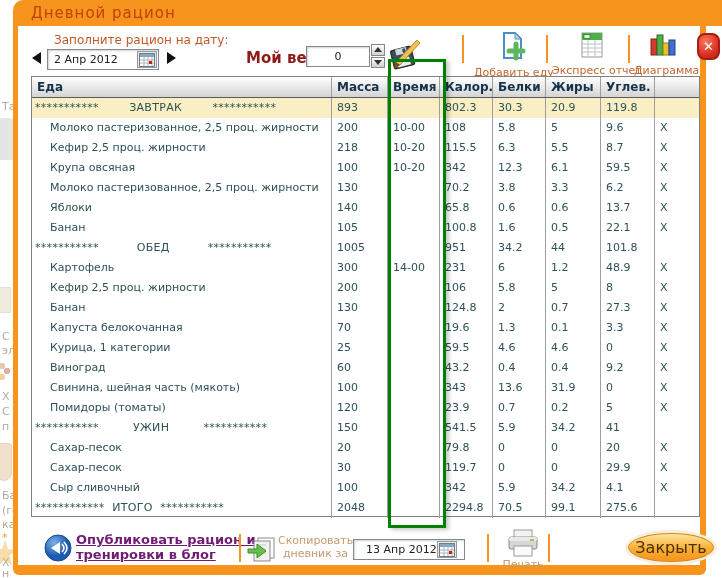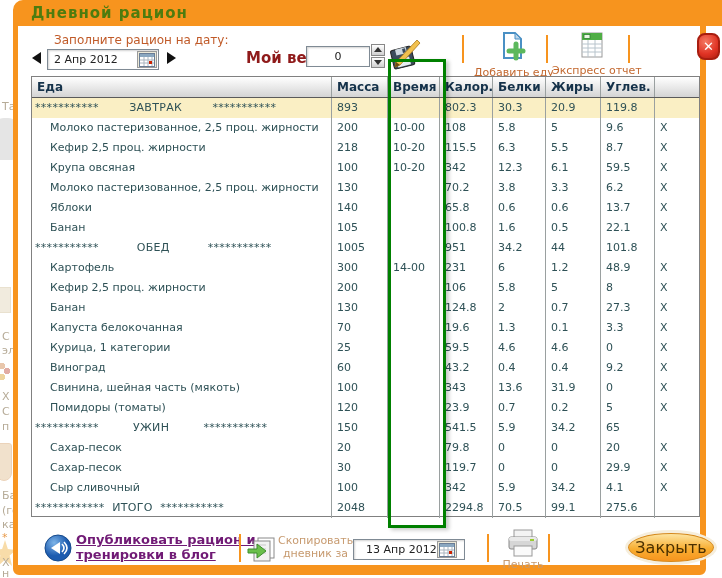--- a/index.html
+++ b/index.html
@@ -23,21 +23,21 @@
                clip-path:polygon(50% 0,63% 35%,100% 38%,71% 60%,82% 100%,50% 76%,18% 100%,29% 60%,0 38%,37% 35%); }
 
   
   .dialog-frame {
     position:absolute; left:13px; top:0; width:693px; height:575px; z-index:1;
     background:#fff; border:solid #F7941E; border-width:26px 6px 10px 5px;
     border-radius:10px 0 6px 6px;
   }
   .titlebar-ext { position:absolute; left:704px; top:0; width:18px; height:26px; background:#F7941E; z-index:1; }
   .dialog-title {
-    position:absolute; left:31px; top:4px; z-index:2; color:#4d7c0f; font-weight:bold;
+    position:absolute; left:31px; top:4px; z-index:2; color:#c2410c; font-weight:normal;
     font-size:15px; letter-spacing:1px;
   }
   
   .z2 { position:absolute; z-index:2; }
   .fill-date-label { left:37px; top:33px; font-size:12px; color:#C05A28;margin-left:17px; }
   .arrow-btn { width:0; height:0; border-style:solid; cursor:pointer; }
   .arrow-left  { left:32px; top:52px; border-width:6px 9px 6px 0; border-color:transparent #111 transparent transparent; }
   .arrow-right { left:167px; top:52px; border-width:6px 0 6px 9px; border-color:transparent transparent transparent #111; }
   .field {
     background:#fff; border:1px solid #7f8a94; box-shadow:inset 1px 1px 2px rgba(0,0,0,.18);
@@ -174,20 +174,29 @@
   <div class="z2 tb-btn btn-express">
     <svg width="28" height="28" viewBox="0 0 28 28">
       <rect x="4" y="2" width="20" height="24" fill="#fff" stroke="#9a9a9a"></rect>
       <rect x="4" y="2" width="20" height="7" fill="#4fae45"></rect>
       <rect x="6" y="3.5" width="6" height="4" fill="#eaf6e4" stroke="#2e7d32" stroke-width="0.8"></rect>
       <path d="M4 13h20M4 17h20M4 21h20M10 9v17M17 9v17" stroke="#b8c4cc" fill="none"></path>
     </svg>
     <div class="lbl">Экспресс отчет</div>
   </div>
   <div class="z2 tb-divider" style="left:628px"></div>
+  <div class="z2 tb-btn btn-diagram">
+    <svg width="28" height="28" viewBox="0 0 28 28">
+      <rect x="2" y="8" width="6" height="16" fill="#d23b2e" stroke="#8e1f14"></rect>
+      <rect x="8" y="4" width="6" height="20" fill="#4fae45" stroke="#2d6e27"></rect>
+      <rect x="14" y="12" width="6" height="12" fill="#e8c22e" stroke="#9c7d13"></rect>
+      <rect x="20" y="9" width="6" height="15" fill="#3f6fd0" stroke="#24418a"></rect>
+    </svg>
+    <div class="lbl">Диаграмма</div>
+  </div>
 
   <div class="close-x">
     <span>✕</span>
   </div>
 
   <div class="diet-table">
       <div class="trow thead">
         <div class="tcell c0">Еда</div>
         <div class="tcell c1">Масса</div>
         <div class="tcell c2">Время</div>
@@ -357,21 +366,21 @@
         <div class="tcell c6">5</div>
         <div class="tcell c7">X</div>
       </div>
       <div class="trow section">
         <div class="tcell c0 pre">***********         УЖИН         ***********</div>
         <div class="tcell c1">150</div>
         <div class="tcell c2"></div>
         <div class="tcell c3">541.5</div>
         <div class="tcell c4">5.9</div>
         <div class="tcell c5">34.2</div>
-        <div class="tcell c6">65</div>
+        <div class="tcell c6">41</div>
         <div class="tcell c7"></div>
       </div>
       <div class="trow item">
         <div class="tcell c0">Сахар-песок</div>
         <div class="tcell c1">20</div>
         <div class="tcell c2"></div>
         <div class="tcell c3">79.8</div>
         <div class="tcell c4">0</div>
         <div class="tcell c5">0</div>
         <div class="tcell c6">20</div>

